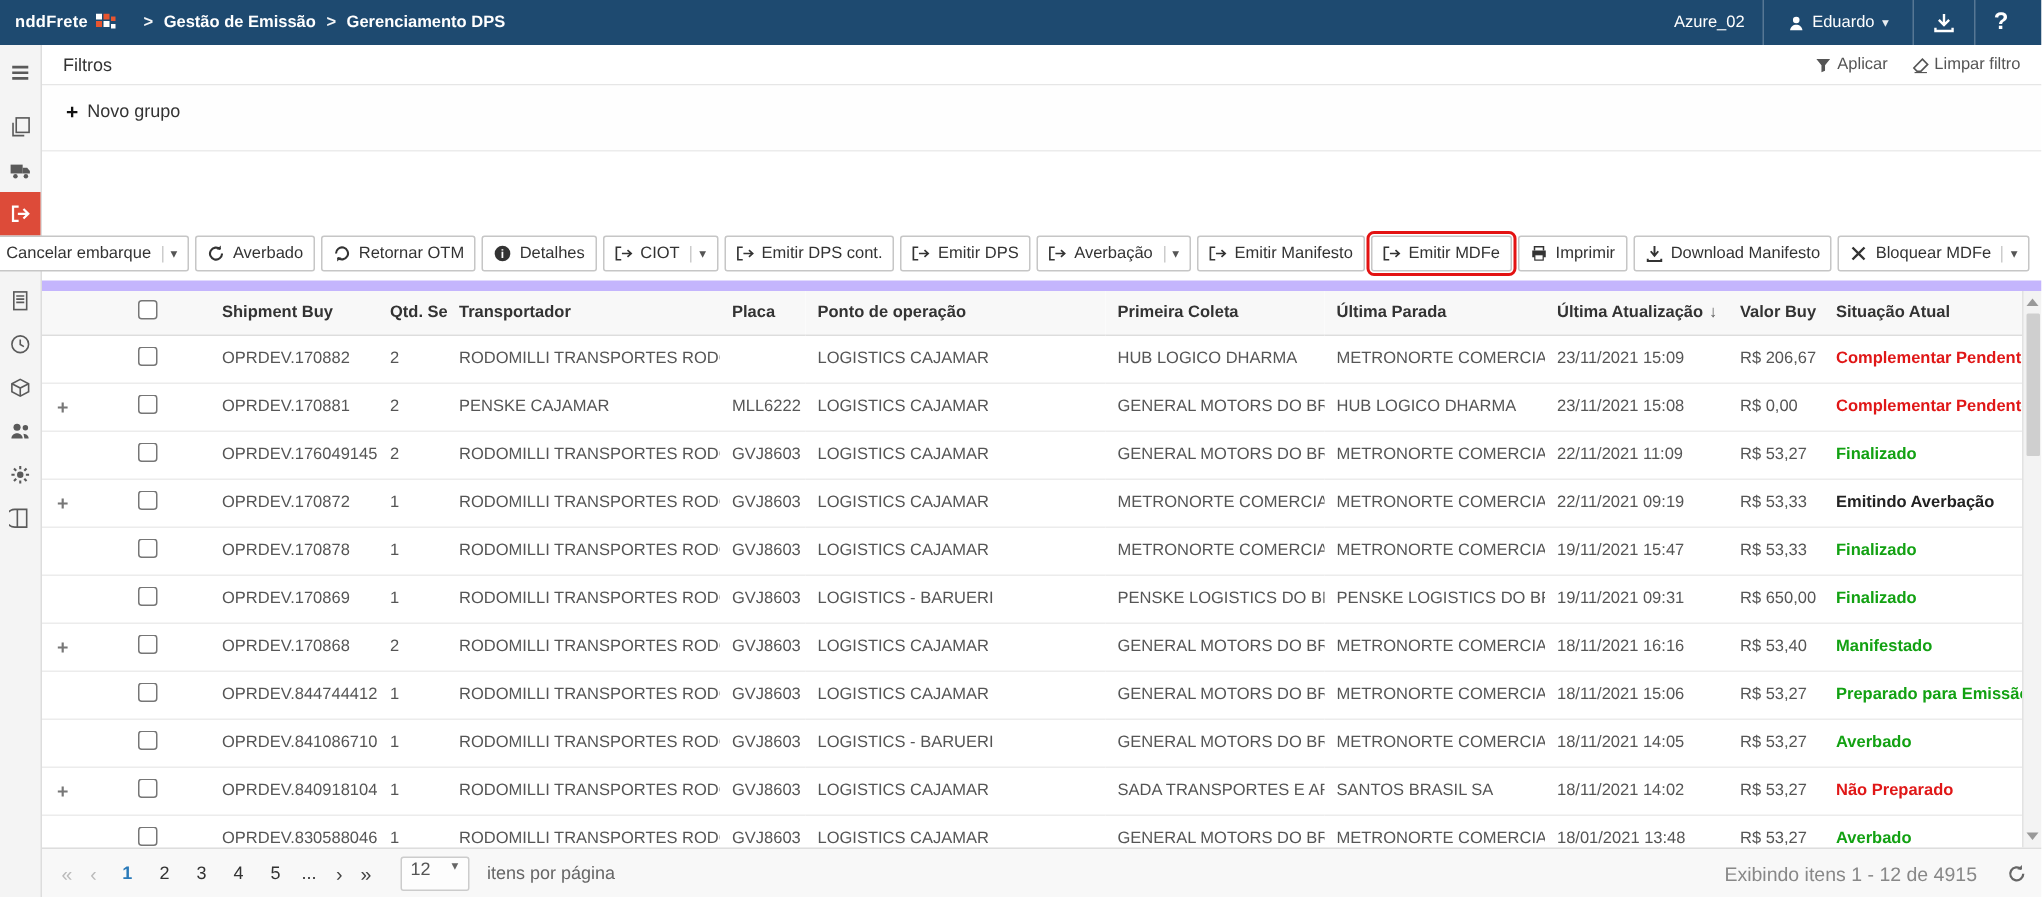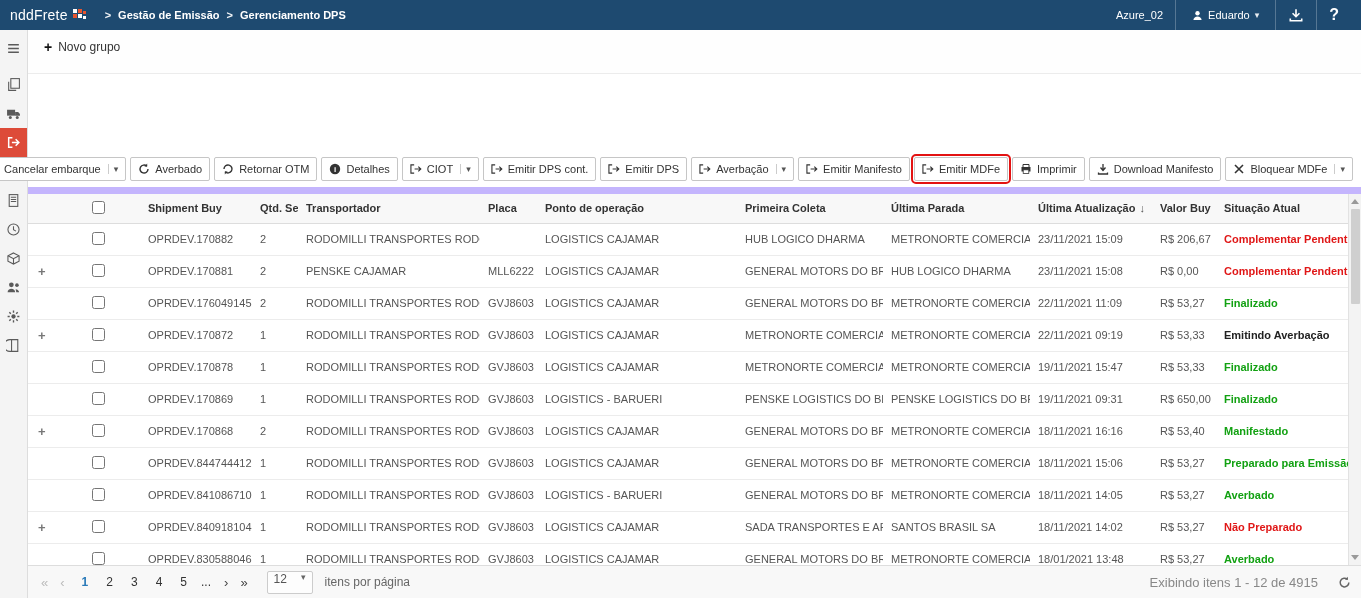--- a/index.html
+++ b/index.html
@@ -1,20 +1,20 @@
 <!DOCTYPE html>
 <html style="--topbar: #1e4a70; --accent-red: #dd4b39; --status-red: #e01717; --status-green: #12a112; --highlight: #e31212; --link-blue: #2a7ab9;"><head>
 <meta charset="utf-8">
 <style>
   *{box-sizing:border-box;margin:0;padding:0}
   html,body{width:1361px;height:598px;overflow:hidden;background:#fff;
     font-family:"Liberation Sans","DejaVu Sans",sans-serif;font-size:11px;color:#333}
   .topbar{height:30px;display:flex;align-items:center;background:var(--topbar,#1e4a70);color:#fff;padding:0 10px;font-size:11px}
   .logo{display:flex;align-items:center;gap:5px;cursor:pointer}
-  .logo-text{font-size:14px;font-weight:normal;letter-spacing:.2px}
+  .logo-text{font-size:11px;font-weight:bold;letter-spacing:.2px}
   .breadcrumb{display:flex;align-items:center;gap:7px;margin-left:18px;font-weight:bold}
   .bc-sep{opacity:.95}
   .bc-item{cursor:pointer}
   .topbar-right{margin-left:auto;display:flex;align-items:center;height:30px}
   .env{padding:0 12px}
   .tb-user{display:flex;align-items:center;gap:5px;padding:0 16px;border-left:1px solid rgba(255,255,255,.25);height:100%;cursor:pointer}
   .tb-user svg{width:11px;height:11px}
   .caret{font-size:9px;opacity:.9}
   .tb-dl{display:flex;align-items:center;padding:0 12px;border-left:1px solid rgba(255,255,255,.25);height:100%;cursor:pointer}
   .tb-dl svg{width:16px;height:16px}
@@ -210,20 +210,42 @@
           <span class="ic">
             <svg viewBox="0 0 14 14">
               <path d="M3.6 1.5h7.4v11H3.6a1.6 1.6 0 0 1 0-11z" fill="none" stroke="currentColor"></path>
               <path d="M5.2 1.5v11" stroke="currentColor"></path>
             </svg>
           </span>
         </div>
       </aside>
 
     <main class="content">
+      <div class="filters-bar">
+        <span class="filters-title">Filtros</span>
+        <div class="filters-actions">
+          <span class="flink">
+            <span class="ic">
+                <svg viewBox="0 0 12 12">
+                  <path d="M1 1.5h10L7.3 6v4L4.7 11V6z" fill="currentColor"></path>
+                </svg>
+              </span>
+            <span>Aplicar</span>
+          </span>
+          <span class="flink">
+            <span class="ic">
+                <svg viewBox="0 0 12 12">
+                  <path d="M7.2 1.6 11 5.4 6 10.4H3.4L1 8z" fill="none" stroke="currentColor" stroke-width="1.2"></path>
+                  <path d="M1.5 11.4h9" stroke="currentColor"></path>
+                </svg>
+              </span>
+            <span>Limpar filtro</span>
+          </span>
+        </div>
+      </div>
 
       <div class="group-panel">
         <span class="new-group">
           <span class="plus">+</span>
           <span>Novo grupo</span>
         </span>
       </div>
 
       <div class="spacer"></div>
 

